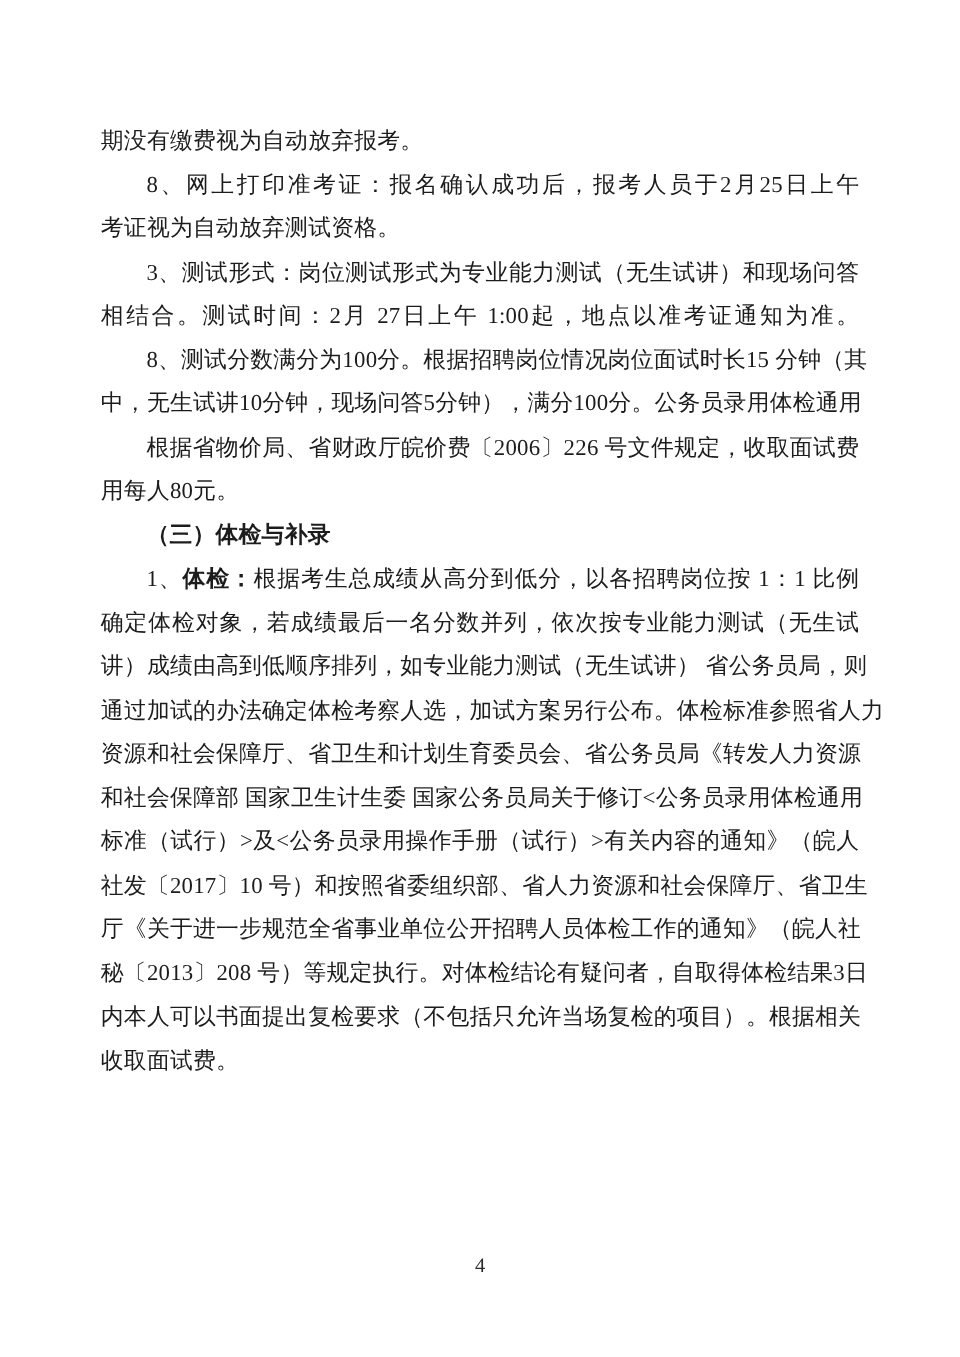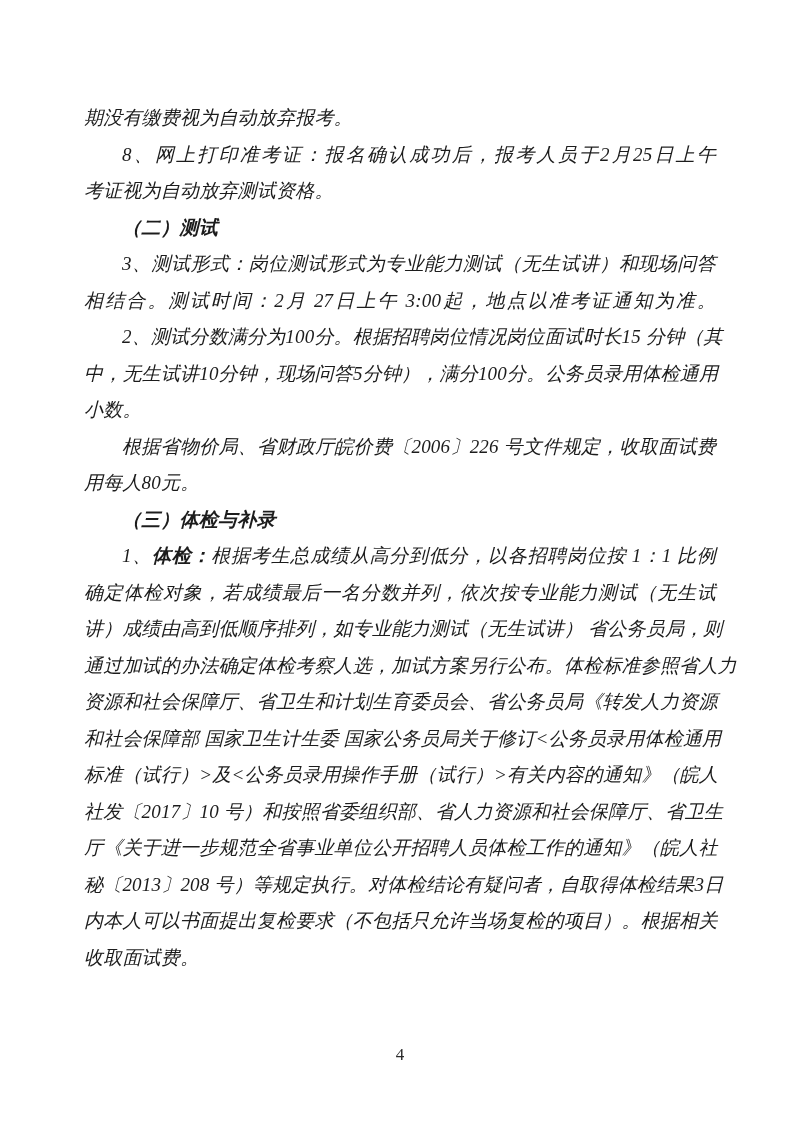--- a/index.html
+++ b/index.html
@@ -26,21 +26,20 @@
     top: 100px;
     width: 632px;
     color: #1c1c1c;
     font-size: 19px;
   }
   .line {
     height: 36.5px;
     line-height: 36.5px;
     white-space: nowrap;
     letter-spacing: 0.2px;
-    font-style: italic;
   }
   .line.indent { text-indent: 2em; }
   .line.fill {
     text-align: justify;
     text-align-last: justify;
   }
   .bold { font-weight: 700; }
   .heading { font-weight: 700; }
   .page-footer {
     position: absolute;
@@ -54,26 +53,24 @@
   }
 </style>
 </head>
 <body>
 
 <div class="doc-page">
   <div class="doc-body" id="doc-body">
       <div class="line">期没有缴费视为自动放弃报考。</div>
       <div class="line indent fill">8、网上打印准考证：报名确认成功后，报考人员于2月25日上午</div>
       <div class="line">考证视为自动放弃测试资格。</div>
-      <div class="line heading indent">（二）测试</div>
       <div class="line indent fill">3、测试形式：岗位测试形式为专业能力测试（无生试讲）和现场问答</div>
-      <div class="line fill">相结合。测试时间：2月 27日上午 3:00起，地点以准考证通知为准。</div>
-      <div class="line indent fill">2、测试分数满分为100分。根据招聘岗位情况岗位面试时长15 分钟（其</div>
+      <div class="line fill">相结合。测试时间：2月 27日上午 1:00起，地点以准考证通知为准。</div>
+      <div class="line indent fill">8、测试分数满分为100分。根据招聘岗位情况岗位面试时长15 分钟（其</div>
       <div class="line fill">中，无生试讲10分钟，现场问答5分钟），满分100分。公务员录用体检通用</div>
-      <div class="line">小数。</div>
       <div class="line indent fill">根据省物价局、省财政厅皖价费〔2006〕226 号文件规定，收取面试费</div>
       <div class="line">用每人80元。</div>
       <div class="line heading indent">（三）体检与补录</div>
       <div class="line indent fill"><span>1、</span><span class="bold">体检：</span><span>根据考生总成绩从高分到低分，以各招聘岗位按 1：1 比例</span></div>
       <div class="line fill">确定体检对象，若成绩最后一名分数并列，依次按专业能力测试（无生试</div>
       <div class="line fill">讲）成绩由高到低顺序排列，如专业能力测试（无生试讲） 省公务员局，则</div>
       <div class="line fill">通过加试的办法确定体检考察人选，加试方案另行公布。体检标准参照省人力</div>
       <div class="line fill">资源和社会保障厅、省卫生和计划生育委员会、省公务员局《转发人力资源</div>
       <div class="line fill">和社会保障部 国家卫生计生委 国家公务员局关于修订&lt;公务员录用体检通用</div>
       <div class="line fill">标准（试行）&gt;及&lt;公务员录用操作手册（试行）&gt;有关内容的通知》（皖人</div>

